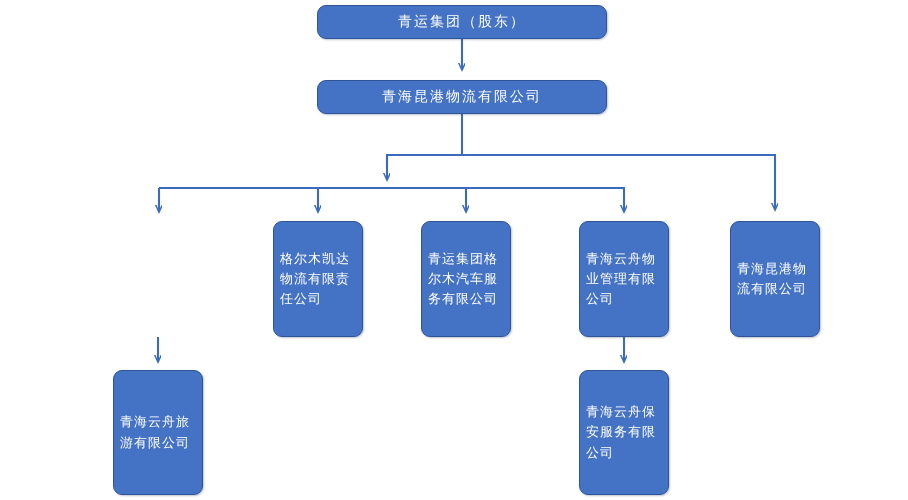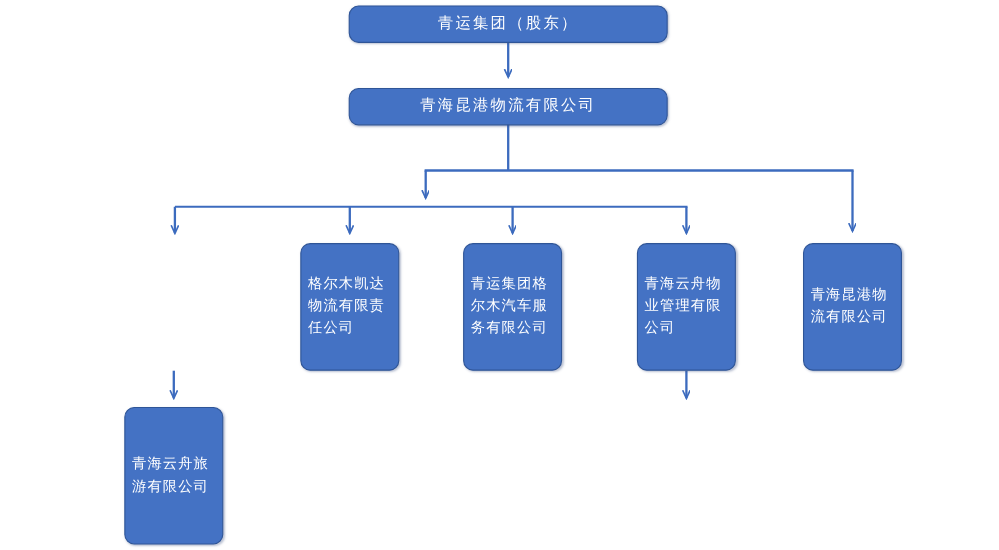--- a/index.html
+++ b/index.html
@@ -109,14 +109,17 @@
   </div>
 
   <div class="node" style="left:730px; top:221px; width:90px; height:116px;">
     <span class="label">青海昆港物流有限公司</span>
   </div>
 
   <div class="node" style="left:113px; top:370px; width:90px; height:125px;">
     <span class="label">青海云舟旅游有限公司</span>
   </div>
 
+  <div class="node" style="left:579px; top:370px; width:90px; height:125px;">
+    <span class="label">青海云舟保安服务有限公司</span>
+  </div>
 
 </div>
 
 </body></html>

